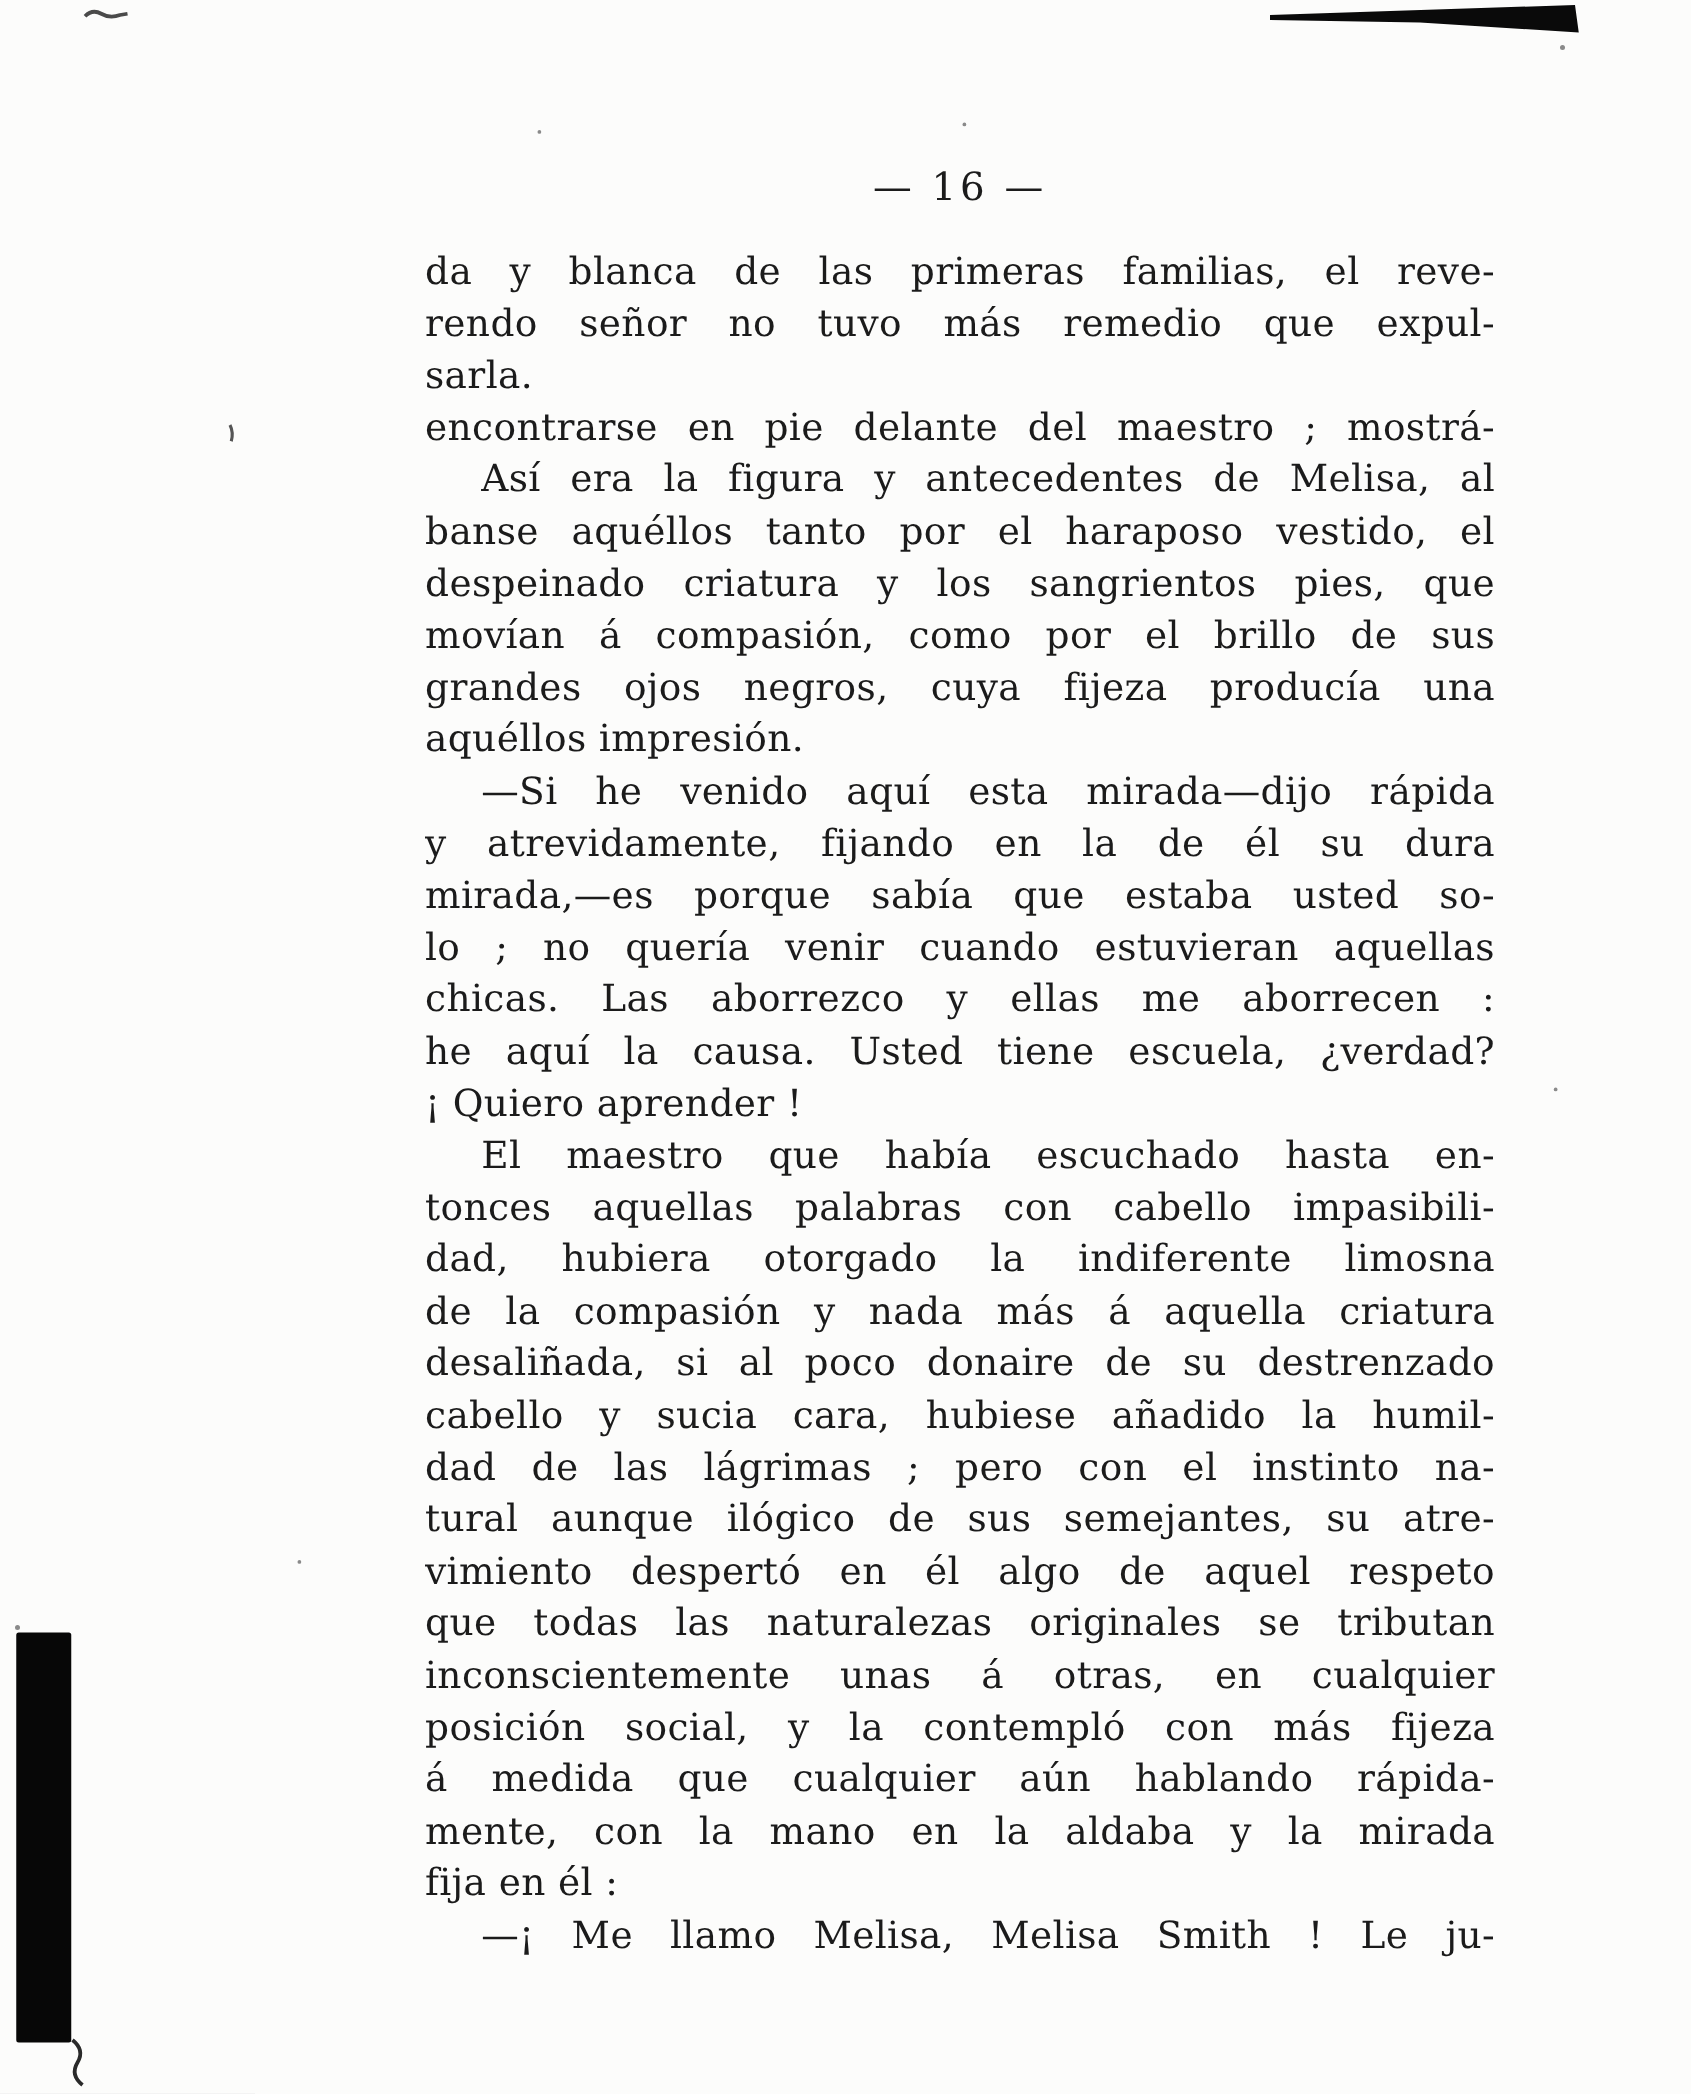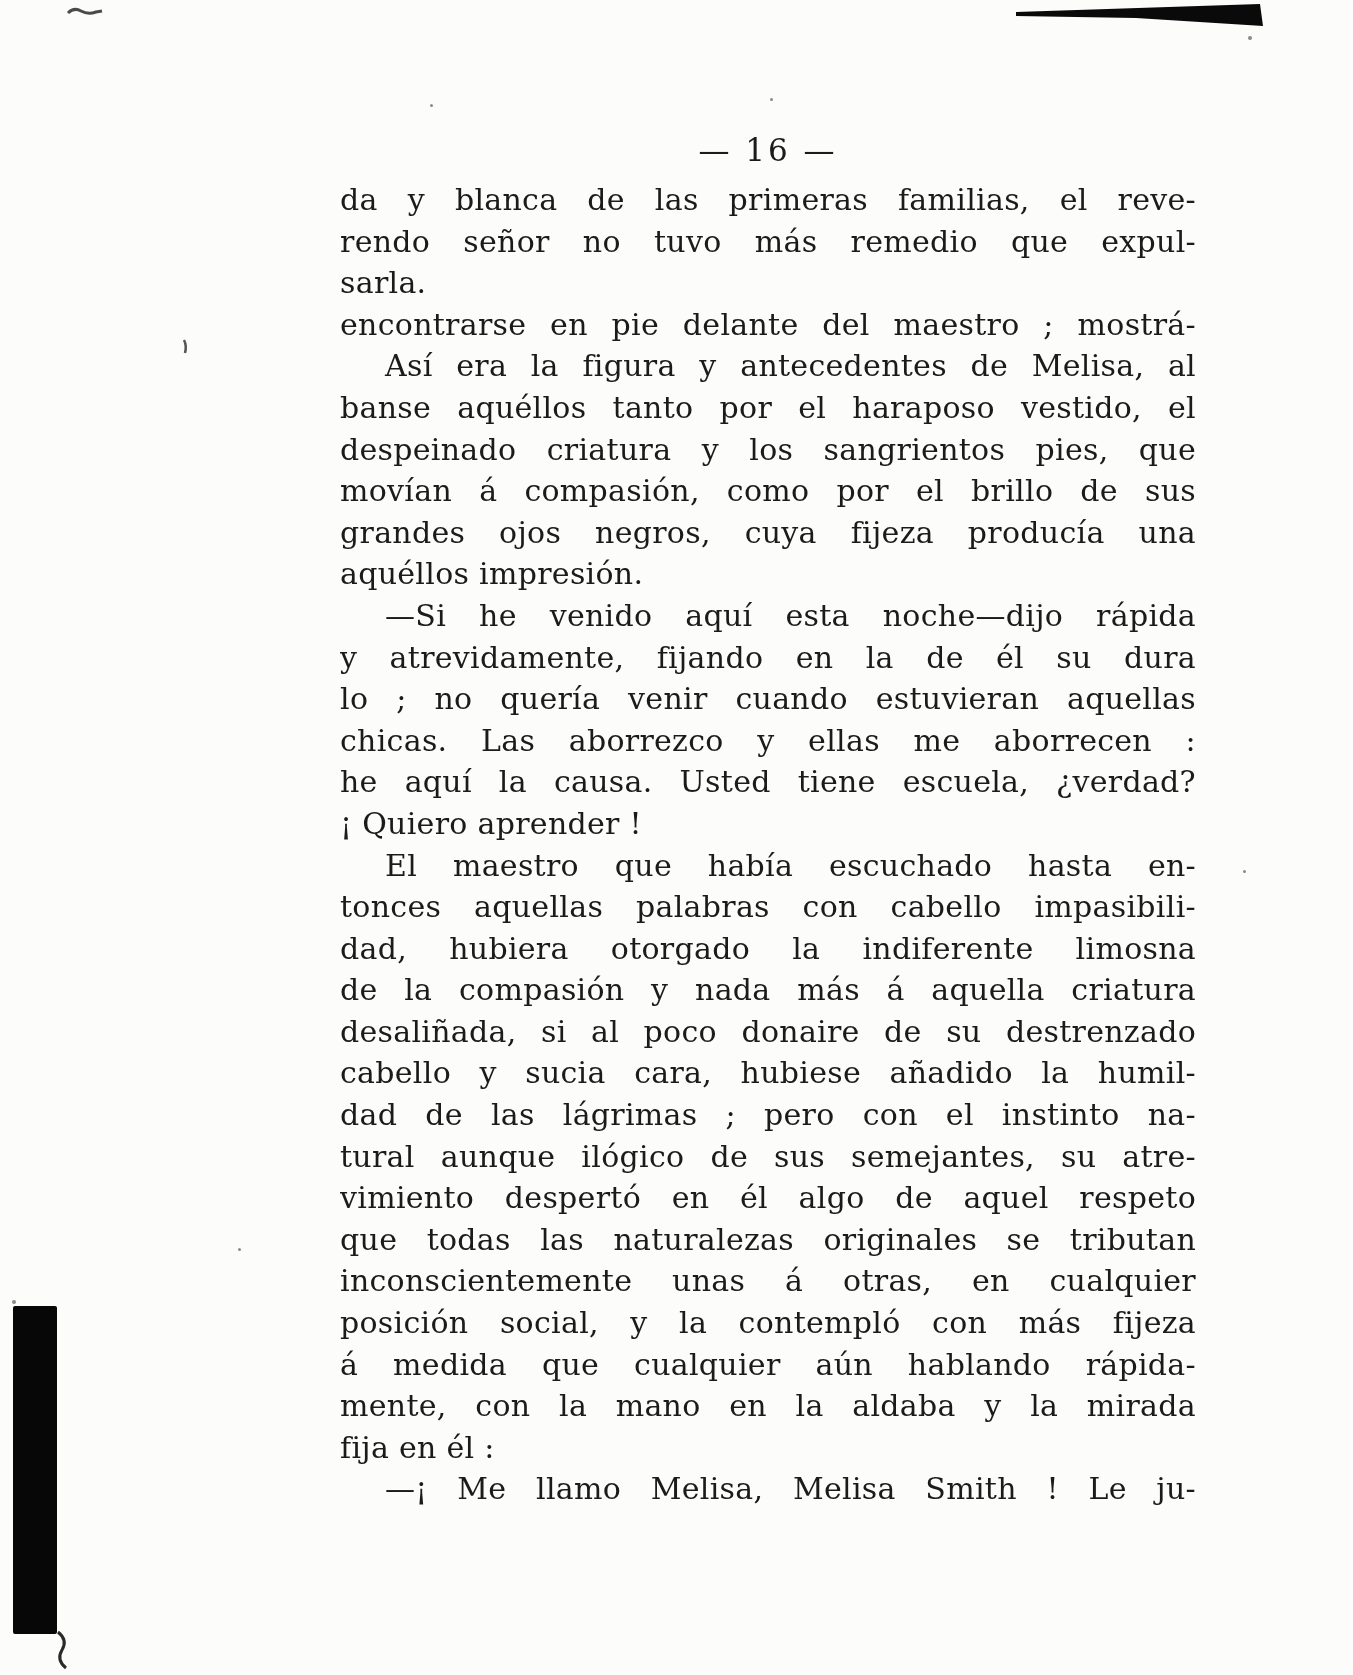--- a/index.html
+++ b/index.html
@@ -22,21 +22,21 @@
     top:130px;
     width:856px;
     font-size:30px;
     line-height:41.6px;
     letter-spacing:0.3px;
   }
   .page-number{
     text-align:center;
     height:42px;
     letter-spacing:3px;
-    margin-bottom:7px;
+    margin-bottom:25px;
     font-size:31px;
   }
   .line{
     height:41.6px;
     text-align:justify;
     text-align-last:justify;
     -moz-text-align-last:justify;
     overflow:hidden;
   }
   .line.no-justify{
@@ -96,22 +96,23 @@
         <div class="line">da y blanca de las primeras familias, el reve-</div>
         <div class="line">rendo señor no tuvo más remedio que expul-</div>
         <div class="line no-justify">sarla.</div>
         <div class="line">encontrarse en pie delante del maestro ; mostrá-</div>
         <div class="line indent">Así era la figura y antecedentes de Melisa, al</div>
         <div class="line">banse aquéllos tanto por el haraposo vestido, el</div>
         <div class="line">despeinado criatura y los sangrientos pies, que</div>
         <div class="line">movían á compasión, como por el brillo de sus</div>
         <div class="line">grandes ojos negros, cuya fijeza producía una</div>
         <div class="line no-justify">aquéllos impresión.</div>
-        <div class="line indent">—Si he venido aquí esta noche—dijo rápida</div>
+        <div class="line indent">—Si he venido aquí esta mirada—dijo rápida</div>
         <div class="line">y atrevidamente, fijando en la de él su dura</div>
+        <div class="line">mirada,—es porque sabía que estaba usted so-</div>
         <div class="line">lo ; no quería venir cuando estuvieran aquellas</div>
         <div class="line">chicas. Las aborrezco y ellas me aborrecen :</div>
         <div class="line">he aquí la causa. Usted tiene escuela, ¿verdad?</div>
         <div class="line no-justify">¡ Quiero aprender !</div>
         <div class="line indent">El maestro que había escuchado hasta en-</div>
         <div class="line">tonces aquellas palabras con cabello impasibili-</div>
         <div class="line">dad, hubiera otorgado la indiferente limosna</div>
         <div class="line">de la compasión y nada más á aquella criatura</div>
         <div class="line">desaliñada, si al poco donaire de su destrenzado</div>
         <div class="line">cabello y sucia cara, hubiese añadido la humil-</div>

